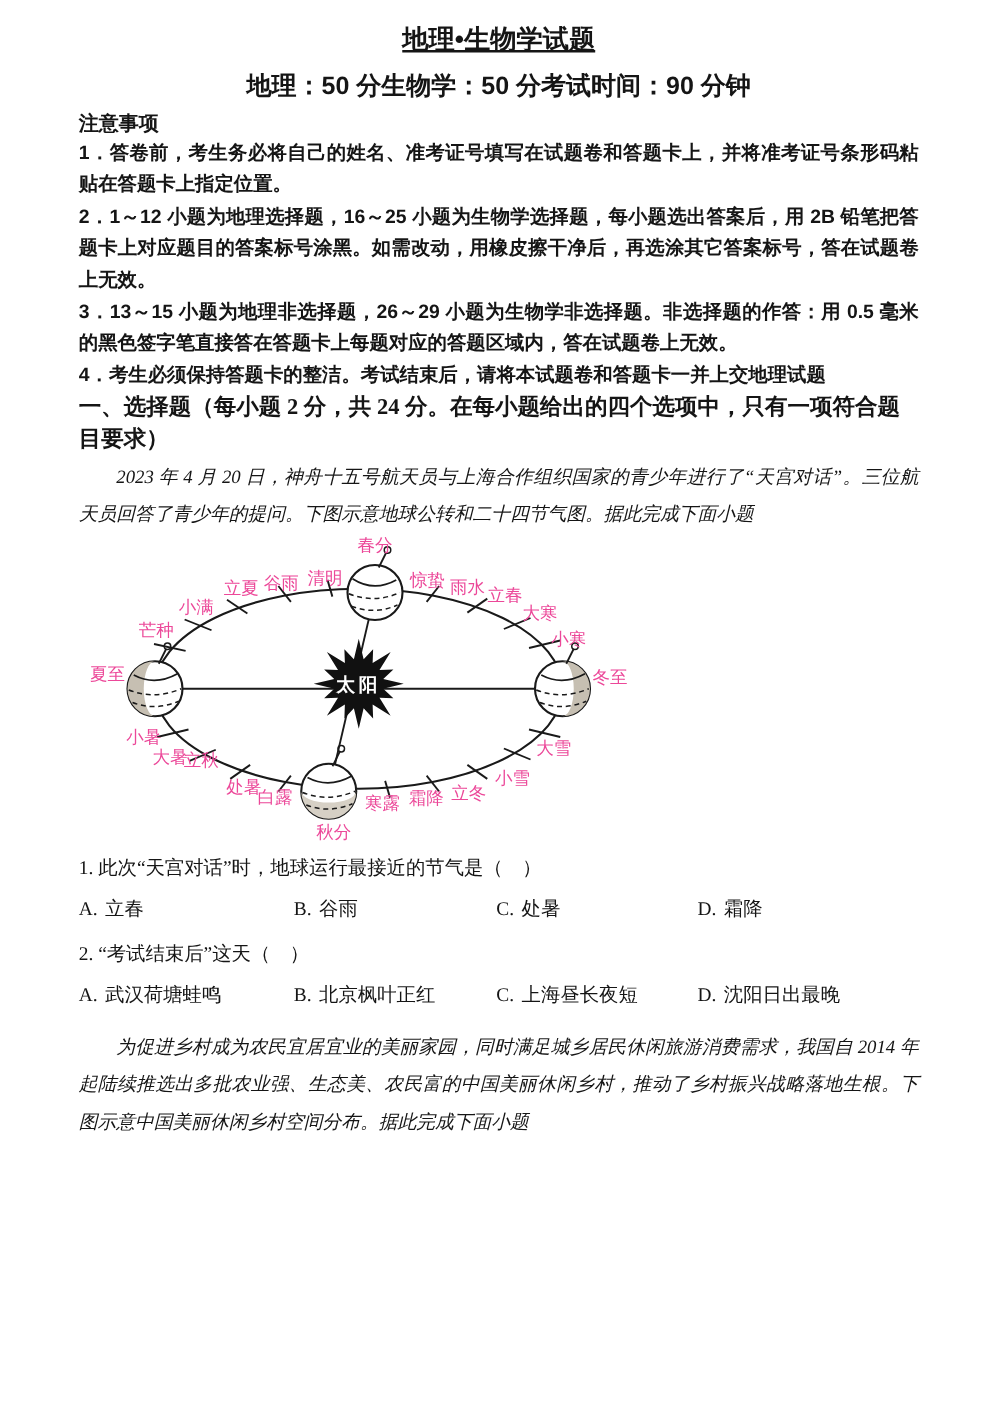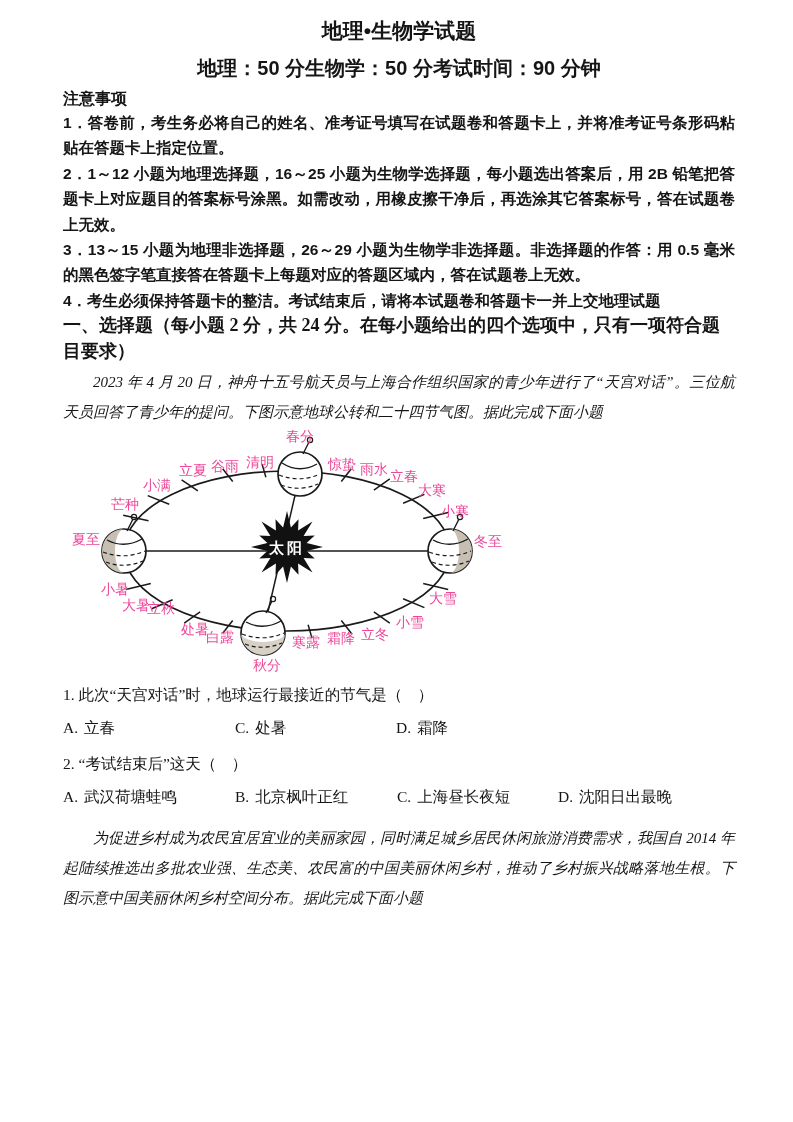--- a/index.html
+++ b/index.html
@@ -1,21 +1,21 @@
 <!DOCTYPE html>
 <html><head>
 <meta charset="utf-8">
 <style>
   html,body{margin:0;padding:0;background:#e8e8e8;}
   .page{position:relative;width:793px;height:1122px;background:#ffffff;margin:0 auto;
         font-family:"Liberation Serif","DejaVu Serif",serif;color:#151515;overflow:hidden;}
   .content{position:absolute;left:63px;top:0;width:672px;}
   .center{text-align:center;}
   .title{margin-top:62px;font-size:22px;font-weight:bold;font-family:"Liberation Sans","DejaVu Sans",sans-serif;line-height:1.25;}
-  .subtitle{margin-top:17px;font-size:21px;font-weight:bold;font-family:"Liberation Sans","DejaVu Sans",sans-serif;}
+  .subtitle{margin-top:17px;font-size:21px;font-weight:bold;font-family:"Liberation Sans","DejaVu Sans",sans-serif;text-decoration:underline;}
   .meta{margin-top:10px;font-size:20px;font-weight:bold;font-family:"Liberation Sans","DejaVu Sans",sans-serif;}
   .notice-heading{margin-top:7px;font-size:16px;font-weight:bold;font-family:"Liberation Sans","DejaVu Sans",sans-serif;}
   .notice-item{font-size:15.5px;font-weight:600;font-family:"Liberation Sans","DejaVu Sans",sans-serif;
                line-height:25.4px;text-align:justify;}
   .section-heading{font-size:18px;font-weight:bold;font-family:Liberation Serif, serif;line-height:25.4px;}
   .passage{font-size:15px;font-style:italic;line-height:30px;text-indent:2em;text-align:justify;}
   .passage.p1{margin-top:3px;}
   .passage.p2{margin-top:14px;font-style:italic;}
   .diagram{position:relative;width:730px;height:246px;margin-left:-63px;margin-top:2px;}
   .diagram svg{position:absolute;left:0;top:0;}
@@ -139,20 +139,21 @@
       <span class="term" style="left:455px;top:83px">小寒</span>
       <span class="term" style="left:432px;top:62px">大寒</span>
       <span class="term" style="left:404px;top:48px">立春</span>
       <span class="term" style="left:374px;top:41px">雨水</span>
       <span class="term" style="left:342px;top:36px">惊蛰</span>
     </div>
 
     <div class="stem"><span>1.</span> <span>此次“天宫对话”时，地球运行最接近的节气是（　）</span></div>
     <div class="optrow">
       <span class="opt c0"><span class="lab">A.</span><span>立春</span></span>
+      <span class="opt c1"><span class="lab">B.</span><span>谷雨</span></span>
       <span class="opt c2"><span class="lab">C.</span><span>处暑</span></span>
       <span class="opt c3"><span class="lab">D.</span><span>霜降</span></span>
     </div>
 
     <div class="stem q2"><span>2.</span> <span>“考试结束后”这天（　）</span></div>
     <div class="optrow">
       <span class="opt c0"><span class="lab">A.</span><span>武汉荷塘蛙鸣</span></span>
       <span class="opt c1"><span class="lab">B.</span><span>北京枫叶正红</span></span>
       <span class="opt c2"><span class="lab">C.</span><span>上海昼长夜短</span></span>
       <span class="opt c3"><span class="lab">D.</span><span>沈阳日出最晚</span></span>

